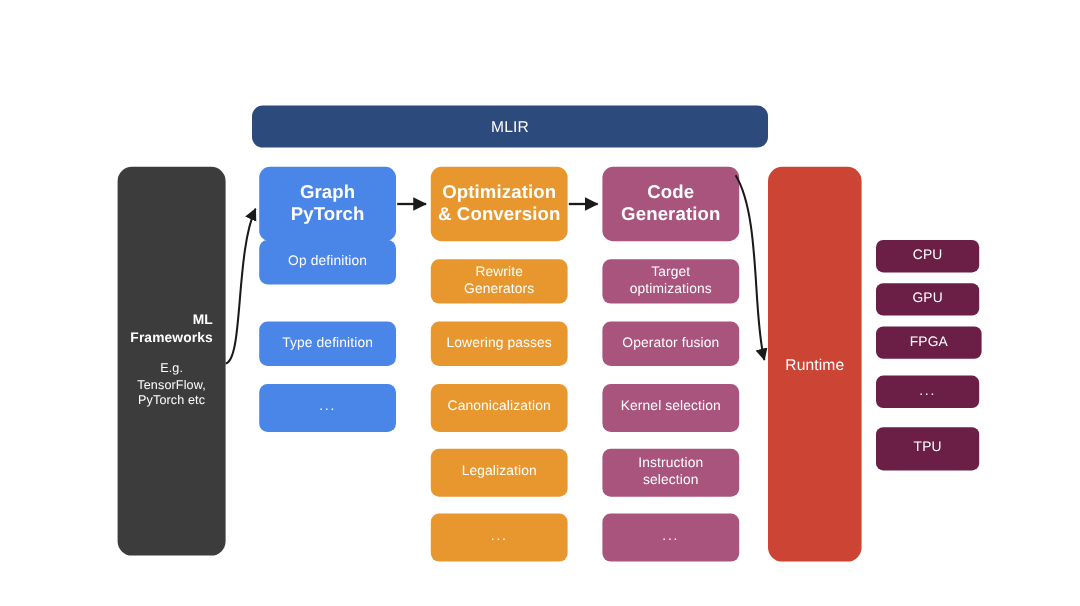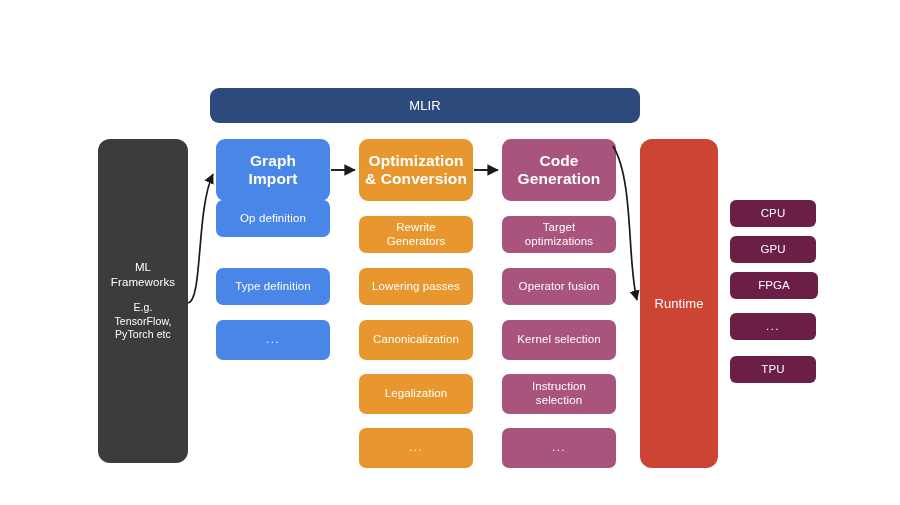--- a/index.html
+++ b/index.html
@@ -43,23 +43,24 @@
   .sub-box {
     font-size: 11.5px;
     font-weight: 400;
   }
   .tall-box {
     border-radius: 12px;
     flex-direction: column;
     font-size: 11.5px;
   }
   .frameworks-title {
-    font-weight: normal;
+    font-weight: bold;
     font-size: 11.5px;
     line-height: 1.3;
+    text-align: right;
   }
   .frameworks-sub {
     font-weight: 400;
     font-size: 10.5px;
     line-height: 1.3;
     margin-top: 11px;
   }
   .runtime-label {
     font-size: 13px;
     font-weight: 400;
@@ -93,21 +94,21 @@
   <div class="box tall-box" style="left: 98px; top: 139px; width: 90px; height: 324px; background: rgb(60, 60, 60);">
     <span class="frameworks-title">ML
 Frameworks</span>
     <span class="frameworks-sub">E.g.
 TensorFlow,
 PyTorch etc</span>
   </div>
 
   <div class="box head-box" style="left: 216px; top: 139px; width: 114px; height: 62px; background: rgb(74, 134, 232);">
     <span>Graph
-Import</span>
+PyTorch</span>
   </div>
   <div class="box sub-box" style="left: 216px; top: 200px; width: 114px; height: 37px; background: rgb(74, 134, 232);">
     <span>Op definition</span>
   </div>
   <div class="box sub-box" style="left: 216px; top: 268px; width: 114px; height: 37px; background: rgb(74, 134, 232);">
     <span>Type definition</span>
   </div>
   <div class="box sub-box" style="left: 216px; top: 320px; width: 114px; height: 40px; background: rgb(74, 134, 232);">
     <span class="dots">...</span>
   </div>
@@ -164,21 +165,21 @@
   </div>
   <div class="box hw-box" style="left: 730px; top: 236px; width: 86px; height: 27px; background: rgb(107, 31, 70);">
     <span>GPU</span>
   </div>
   <div class="box hw-box" style="left: 730px; top: 272px; width: 88px; height: 27px; background: rgb(107, 31, 70);">
     <span>FPGA</span>
   </div>
   <div class="box hw-box" style="left: 730px; top: 313px; width: 86px; height: 27px; background: rgb(107, 31, 70);">
     <span class="dots">...</span>
   </div>
-  <div class="box hw-box" style="left: 730px; top: 356px; width: 86px; height: 27px; background: rgb(107, 31, 70);">
+  <div class="box hw-box" style="left: 730px; top: 356px; width: 86px; height: 36px; background: rgb(107, 31, 70);">
     <span>TPU</span>
   </div>
 
   <svg class="arrows" viewBox="0 0 900 505">
     <defs>
       <marker id="ah" markerWidth="7" markerHeight="7" refX="5.6" refY="3" orient="auto">
         <path d="M0,0 L6,3 L0,6 z" fill="#1a1a1a"></path>
       </marker>
     </defs>
 

